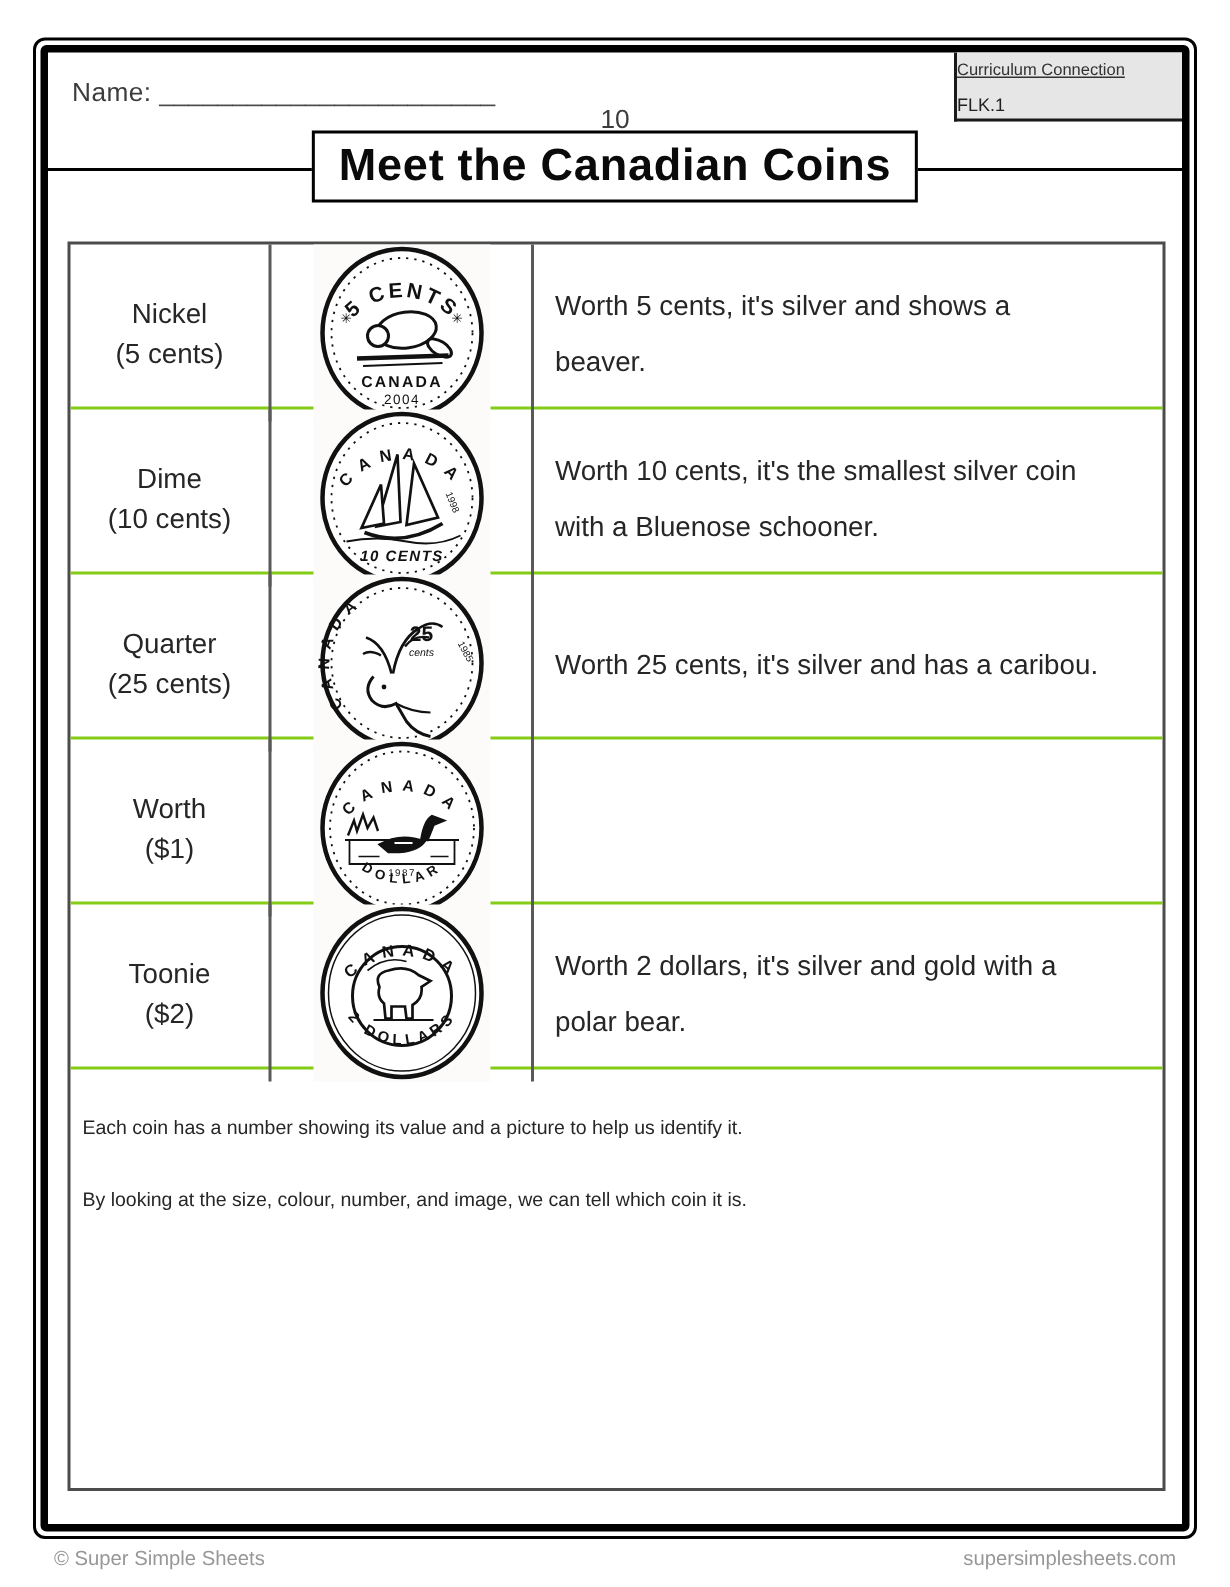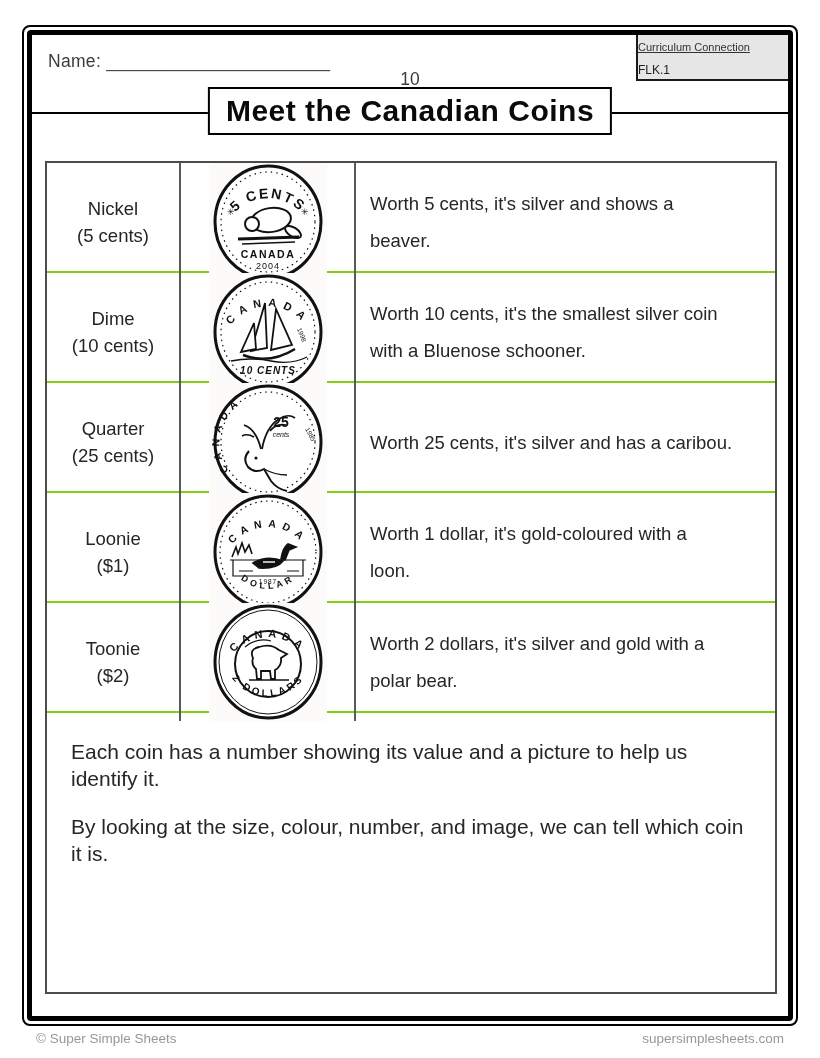--- a/index.html
+++ b/index.html
@@ -40,21 +40,21 @@
   .coin-row{ display:grid; grid-template-columns:134px 175px 1fr; height:110px;
              border-bottom:2px solid #84cc16; }
   .cell{ display:flex; align-items:center; justify-content:center; }
   .cell-name{ border-right:2px solid #595959; text-align:center; font-size:18.5px;
               line-height:27px; color:#262626; flex-direction:column; }
   .cell-coin{ border-right:2px solid #595959; }
   .coin-img{ width:118px; height:118px; background:#fcfbfa; display:block; }
   .cell-desc{ justify-content:flex-start; padding:0 18px 0 14px; font-size:18.5px;
               line-height:37px; white-space:pre-line; color:#262626; }
 
-  .summary{ padding:25px 24px 0; font-size:21px; color:#262626; }
+  .summary{ padding:25px 8px 0; font-size:13px; color:#262626; }
   .summary p{ line-height:27px; margin:0 0 21px; }
 
   
   .footer-copyright{ position:absolute; left:36px; top:1031px; font-size:13.5px; color:#979797; }
   .footer-site{ position:absolute; right:36px; top:1031px; font-size:13.5px; color:#979797; }
 
   
   .coin-img text, .coin-img textPath { font-family:"Liberation Sans", sans-serif; fill:#111; }
 </style>
 </head>
@@ -174,21 +174,21 @@
               <path d="M 70 36 Q 79 30 86 35" stroke-width="1.6"></path>
               <path d="M 55 86 Q 66 92 78 92" stroke-width="1.4"></path>
             </g>
           </svg>
         </div>
         <div class="cell cell-desc">Worth 25 cents, it's silver and has a caribou.</div>
       </div>
 
       <div class="coin-row">
         <div class="cell cell-name">
-          <div>Loonie</div>
+          <div>Worth</div>
           <div>($1)</div>
         </div>
         <div class="cell cell-coin">
           <svg class="coin-img" viewBox="0 0 118 118">
             <ellipse cx="59" cy="59" rx="53" ry="56" fill="#fff" stroke="#111" stroke-width="3"></ellipse>
             <ellipse cx="59" cy="59" rx="48" ry="51" fill="none" stroke="#111" stroke-width="1.2" stroke-dasharray="1.5 4"></ellipse>
             <defs>
               <path id="l-top" d="M 16 64 A 46 46 0 0 1 102 64"></path>
               <path id="l-bot" d="M 27 82 A 44 44 0 0 0 91 82"></path>
             </defs>
@@ -203,22 +203,20 @@
               <path d="M 72 66 Q 74 54 79 51 L 87 54 L 80 57 Q 78 62 76 67 Z" fill="#111"></path>
               <path d="M 54 69 L 66 69" stroke="#fff" stroke-width="1.4"></path>
               <path d="M 30 78 H 44 M 78 78 H 90" stroke-width="1"></path>
             </g>
             <text x="59" y="91" font-size="6.5" text-anchor="middle" letter-spacing="1">1987</text>
             <text font-size="9" font-weight="bold" letter-spacing="3.5">
               <textPath href="#l-bot" startOffset="50%" text-anchor="middle">DOLLAR</textPath>
             </text>
           </svg>
         </div>
-        <div class="cell cell-desc">Worth 1 dollar, it's gold-coloured with a
-loon.</div>
       </div>
 
       <div class="coin-row">
         <div class="cell cell-name">
           <div>Toonie</div>
           <div>($2)</div>
         </div>
         <div class="cell cell-coin">
           <svg class="coin-img" viewBox="0 0 118 118">
             <ellipse cx="59" cy="59" rx="53" ry="56" fill="#fff" stroke="#111" stroke-width="3"></ellipse>

